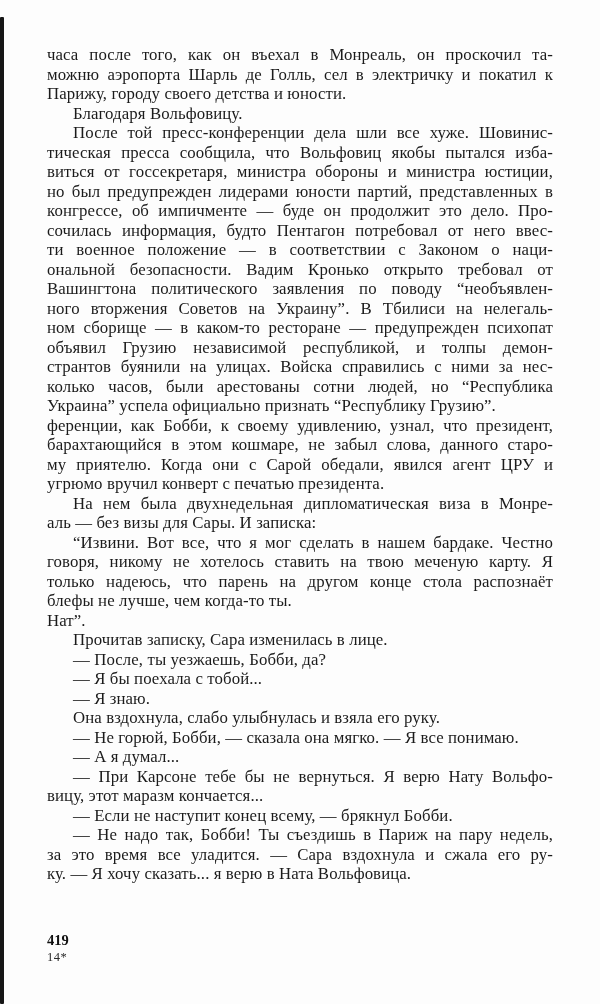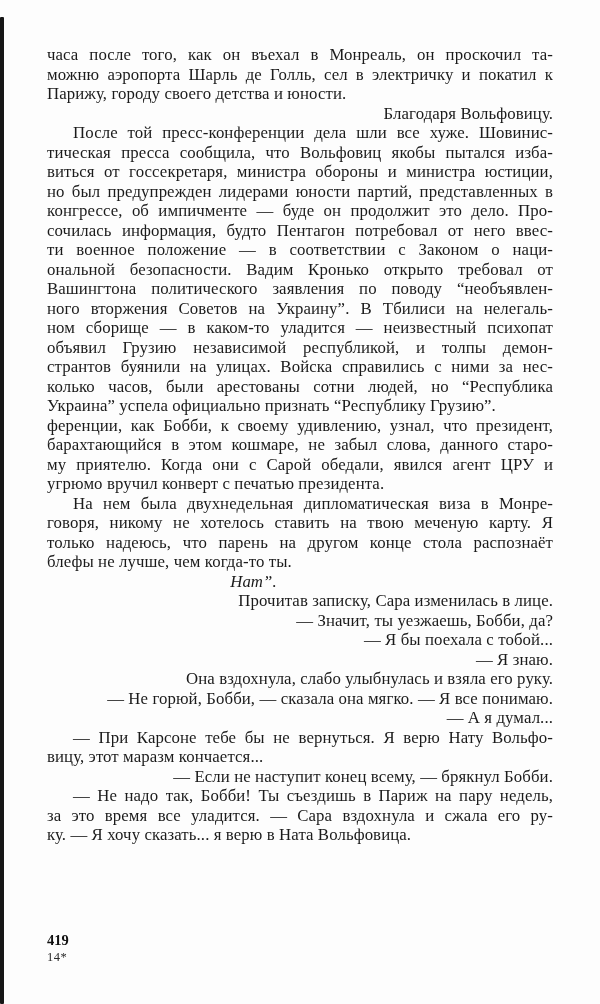--- a/index.html
+++ b/index.html
@@ -36,26 +36,24 @@
   }
   .line {
     min-height: 19.5px;
   }
   .line.just {
     text-align: justify;
     text-align-last: justify;
   }
   .line.ind {
     text-indent: 26px;
-    text-align: right;
   }
   .line.sig {
-    text-align: center;
+    text-align: left;
     padding-right: 93px;
-    font-style: italic;
   }
   .footer {
     position: absolute;
     top: 932px;
     left: 47px;
     width: 506px;
     height: 20px;
   }
   .sig-mark {
     position: absolute;
@@ -89,36 +87,38 @@
     <div class="line ind just">После той пресс-конференции дела шли все хуже. Шовинис-</div>
     <div class="line just">тическая пресса сообщила, что Вольфовиц якобы пытался изба-</div>
     <div class="line just">виться от госсекретаря, министра обороны и министра юстиции,</div>
     <div class="line just">но был предупрежден лидерами юности партий, представленных в</div>
     <div class="line just">конгрессе, об импичменте — буде он продолжит это дело. Про-</div>
     <div class="line just">сочилась информация, будто Пентагон потребовал от него ввес-</div>
     <div class="line just">ти военное положение — в соответствии с Законом о наци-</div>
     <div class="line just">ональной безопасности. Вадим Кронько открыто требовал от</div>
     <div class="line just">Вашингтона политического заявления по поводу “необъявлен-</div>
     <div class="line just">ного вторжения Советов на Украину”. В Тбилиси на нелегаль-</div>
-    <div class="line just">ном сборище — в каком-то уладится — неизвестный психопат</div>
+    <div class="line just">ном сборище — в каком-то ресторане — предупрежден психопат</div>
     <div class="line just">объявил Грузию независимой республикой, и толпы демон-</div>
     <div class="line just">странтов буянили на улицах. Войска справились с ними за нес-</div>
     <div class="line just">колько часов, были арестованы сотни людей, но “Республика</div>
     <div class="line">Украина” успела официально признать “Республику Грузию”.</div>
     <div class="line just">ференции, как Бобби, к своему удивлению, узнал, что президент,</div>
     <div class="line just">барахтающийся в этом кошмаре, не забыл слова, данного старо-</div>
     <div class="line just">му приятелю. Когда они с Сарой обедали, явился агент ЦРУ и</div>
     <div class="line">угрюмо вручил конверт с печатью президента.</div>
     <div class="line ind just">На нем была двухнедельная дипломатическая виза в Монре-</div>
+    <div class="line">аль — без визы для Сары. И записка:</div>
+    <div class="line ind just">“Извини. Вот все, что я мог сделать в нашем бардаке. Честно</div>
     <div class="line just">говоря, никому не хотелось ставить на твою меченую карту. Я</div>
     <div class="line just">только надеюсь, что парень на другом конце стола распознаёт</div>
     <div class="line">блефы не лучше, чем когда-то ты.</div>
     <div class="line sig">Нат”.</div>
     <div class="line ind">Прочитав записку, Сара изменилась в лице.</div>
-    <div class="line ind">— Значит, ты уезжаешь, Бобби, да?</div>
+    <div class="line ind">— После, ты уезжаешь, Бобби, да?</div>
     <div class="line ind">— Я бы поехала с тобой...</div>
     <div class="line ind">— Я знаю.</div>
     <div class="line ind">Она вздохнула, слабо улыбнулась и взяла его руку.</div>
     <div class="line ind">— Не горюй, Бобби, — сказала она мягко. — Я все понимаю.</div>
     <div class="line ind">— А я думал...</div>
     <div class="line ind just">— При Карсоне тебе бы не вернуться. Я верю Нату Вольфо-</div>
     <div class="line">вицу, этот маразм кончается...</div>
     <div class="line ind">— Если не наступит конец всему, — брякнул Бобби.</div>
     <div class="line ind just">— Не надо так, Бобби! Ты съездишь в Париж на пару недель,</div>
     <div class="line just">за это время все уладится. — Сара вздохнула и сжала его ру-</div>

